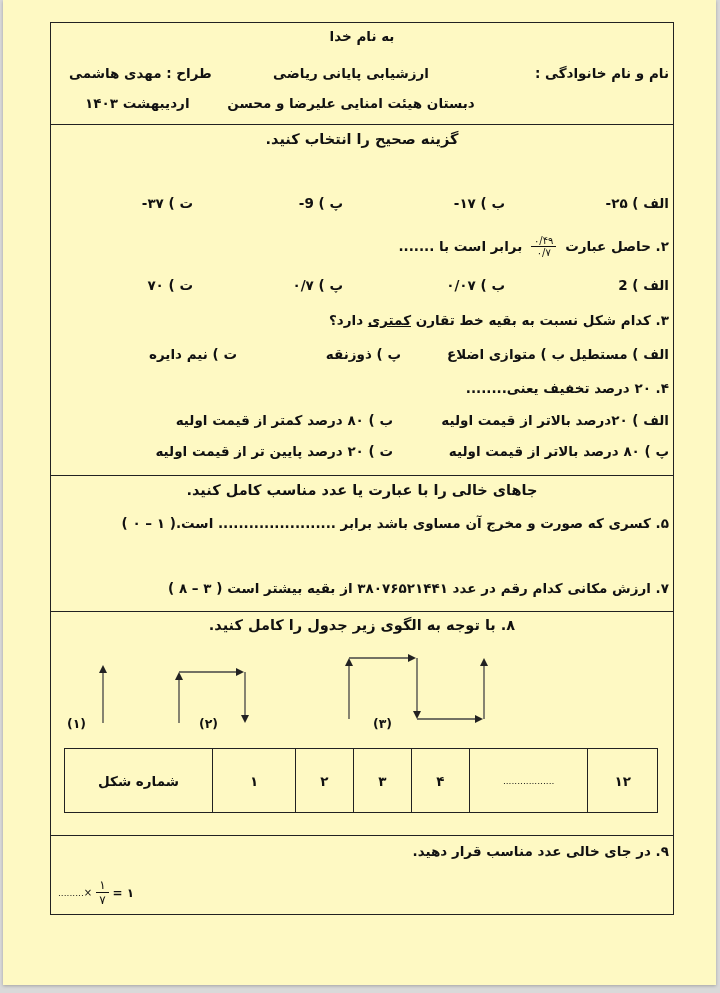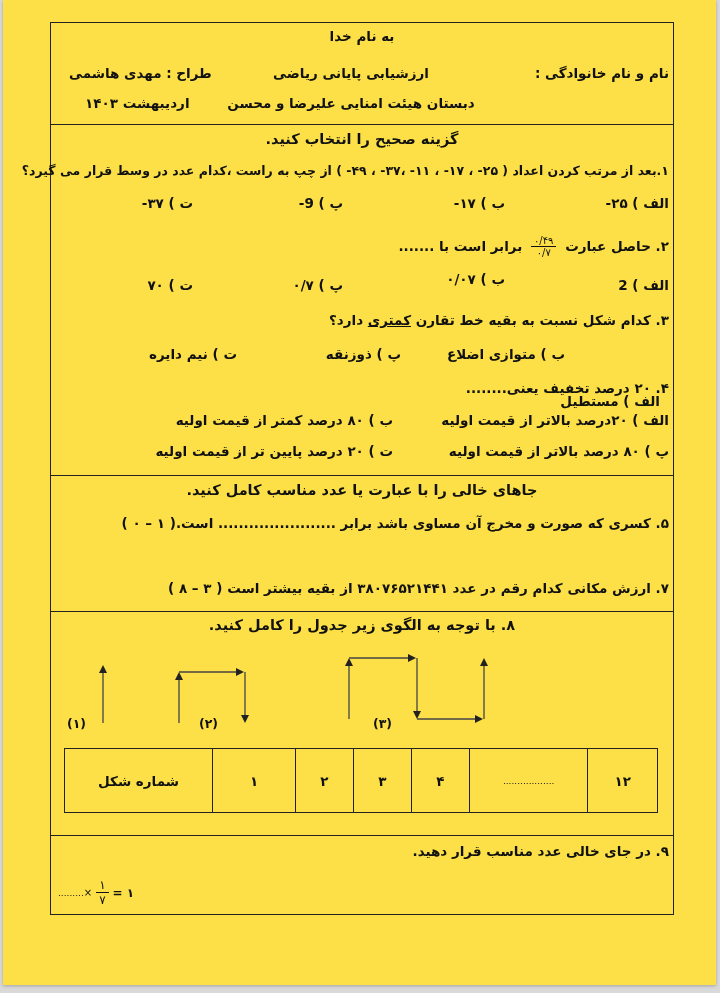--- a/index.html
+++ b/index.html
@@ -1,21 +1,21 @@
 <!DOCTYPE html>
 <html><head>
 <meta charset="utf-8">
 <style>
   html, body { margin:0; padding:0; }
   body {
     width:720px; height:993px; background:#d9d9d9; position:relative; overflow:hidden;
     font-family:"DejaVu Sans", sans-serif; color:#111;
   }
   .sheet {
-    position:absolute; left:3px; top:0; width:713px; height:985px; background:#fde047;
+    position:absolute; left:3px; top:0; width:713px; height:985px; background:#fef9c3;
     box-shadow:0 1px 3px rgba(0,0,0,0.25);
   }
   .frame {
     position:absolute; left:47px; top:22px; width:624px; height:893px;
     border:1.5px solid #222; box-sizing:border-box;
   }
   .divider { position:absolute; left:0; right:0; height:0; border-top:1.5px solid #222; }
   .t { position:absolute; white-space:nowrap; font-weight:bold; direction:rtl; font-size:13.5px; }
   .c { text-align:center; }
   .sec-title { font-size:14.5px; }
@@ -44,45 +44,44 @@
     <div class="t c" style="left:0;right:0;top:5px;">به نام خدا</div>
     <div class="t" style="right:4px;top:42px;">نام و نام خانوادگی :</div>
     <div class="t c" style="left:200px;width:200px;top:42px;">ارزشیابی پایانی ریاضی</div>
     <div class="t" style="left:18px;top:42px;">طراح : مهدی هاشمی</div>
     <div class="t c" style="left:170px;width:260px;top:72px;">دبستان هیئت امنایی علیرضا و محسن</div>
     <div class="t" style="left:34px;top:72px;">اردیبهشت ۱۴۰۳</div>
 
     <div class="divider" style="top:101px;"></div>
 
     <div class="t c sec-title" style="left:0;right:0;top:108px;">گزینه صحیح را انتخاب کنید.</div>
-    <div class="t" style="right:4px;top:140px;font-size:12.5px;">۱.بعد از مرتب کردن اعداد ( ۲۵- ، ۱۷- ، ۱۱- ،۳۷- ، ۴۹- ) از چپ به راست ،کدام عدد در وسط قرار می گیرد؟</div>
     <div class="t" style="right:4px;top:172px;">الف ) ۲۵-</div>
     <div class="t" style="right:168px;top:172px;">ب ) ۱۷-</div>
     <div class="t" style="right:330px;top:172px;">پ ) 9-</div>
     <div class="t" style="right:480px;top:172px;">ت ) ۳۷-</div>
 
     <div class="t" style="right:4px;top:212px;">
       <span>۲. حاصل عبارت</span>
       <span class="frac">
         <span class="num">۰/۴۹</span>
         <span>۰/۷</span>
       </span>
       <span>برابر است با .......</span>
     </div>
     <div class="t" style="right:4px;top:254px;">الف ) 2</div>
-    <div class="t" style="right:168px;top:248px;margin-left:15px;">ب ) ۰/۰۷</div>
+    <div class="t" style="right:168px;top:254px;margin-left:15px;">ب ) ۰/۰۷</div>
     <div class="t" style="right:330px;top:254px;">پ ) ۰/۷</div>
     <div class="t" style="right:480px;top:254px;">ت ) ۷۰</div>
 
     <div class="t" style="right:4px;top:289px;">
       <span>۳. کدام شکل نسبت به بقیه خط تقارن</span>
       <span class="ul">کمتری</span>
       <span>دارد؟</span>
     </div>
-    <div class="t" style="right:13px;top:323px;margin-top:47px;">الف ) مستطیل</div>
+    <div class="t" style="right:4px;top:323px;">الف ) مستطیل</div>
     <div class="t" style="right:108px;top:323px;">ب ) متوازی اضلاع</div>
     <div class="t" style="right:272px;top:323px;">پ ) ذوزنقه</div>
     <div class="t" style="right:436px;top:323px;">ت ) نیم دایره</div>
 
     <div class="t" style="right:4px;top:357px;">۴. ۲۰ درصد تخفیف یعنی........</div>
     <div class="t" style="right:4px;top:389px;">الف ) ۲۰درصد بالاتر از قیمت اولیه</div>
     <div class="t" style="right:280px;top:389px;">ب ) ۸۰ درصد کمتر از  قیمت اولیه</div>
     <div class="t" style="right:4px;top:420px;">پ ) ۸۰ درصد بالاتر از قیمت اولیه</div>
     <div class="t" style="right:280px;top:420px;">ت ) ۲۰ درصد پایین تر از قیمت اولیه</div>
 

